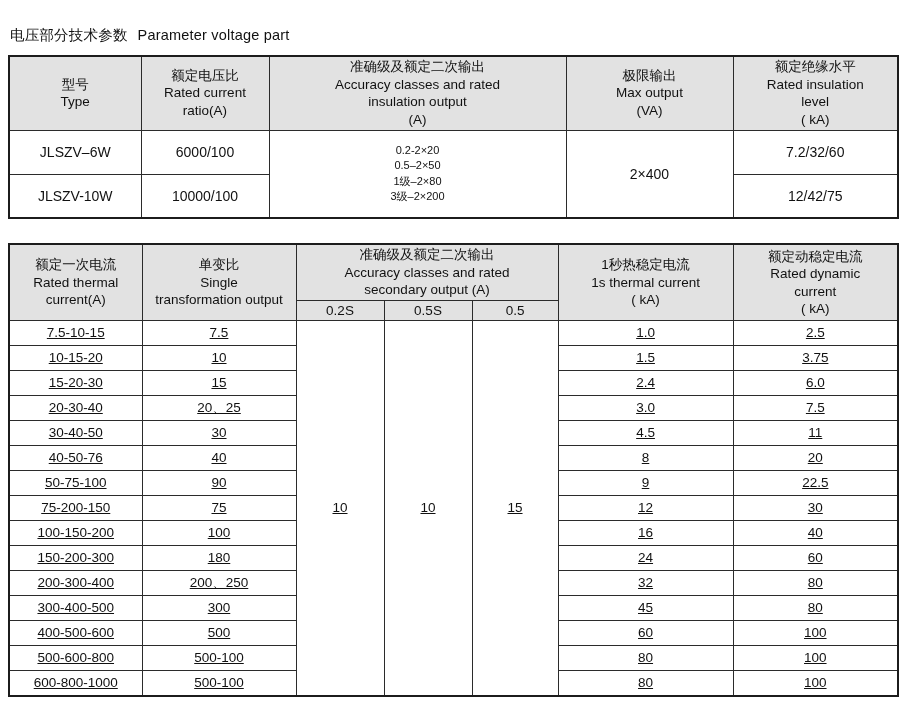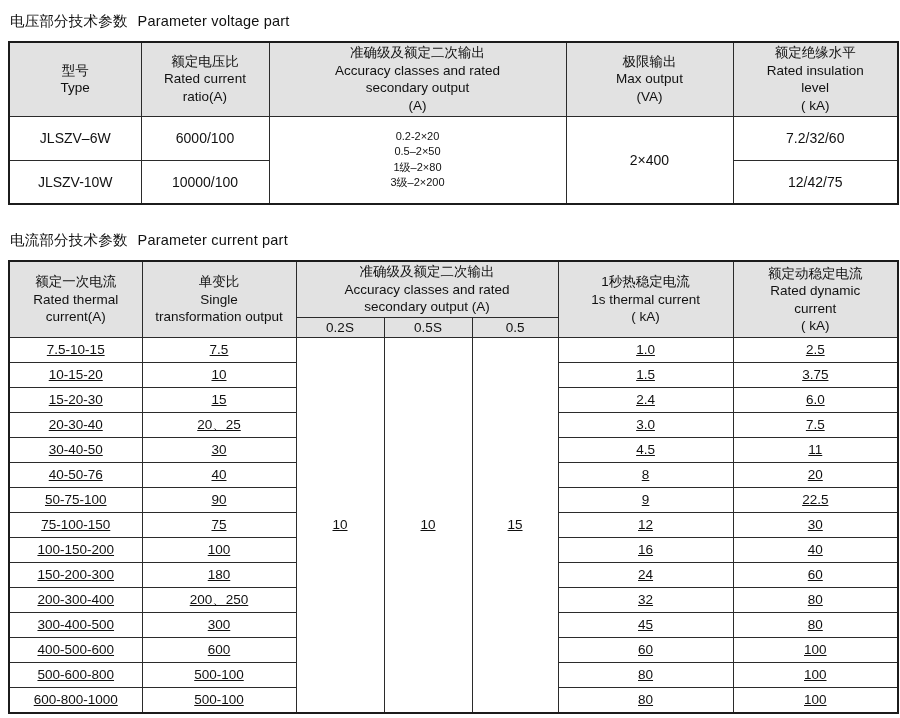--- a/index.html
+++ b/index.html
@@ -6,21 +6,21 @@
     margin: 0;
     padding: 0;
     background: #ffffff;
     font-family: "Liberation Sans", "DejaVu Sans", sans-serif;
     color: #111111;
   }
   .page {
     width: 900px;
     height: 718px;
     box-sizing: border-box;
-    padding: 10px 3px 0 8px;
+    padding: 24px 3px 0 8px;
     overflow: hidden;
   }
   .section-title {
     font-size: 14.5px;
     letter-spacing: 0.2px;
     margin: 2px 0 10px 2px;
     white-space: nowrap;
   }
   .section-title .en { margin-left: 10px; }
   table.spec {
@@ -82,21 +82,21 @@
         <div>Type</div>
       </th>
       <th>
         <div>额定电压比</div>
         <div>Rated current</div>
         <div>ratio(A)</div>
       </th>
       <th>
         <div>准确级及额定二次输出</div>
         <div>Accuracy classes and rated</div>
-        <div>secondary output</div>
+        <div>insulation output</div>
         <div>(A)</div>
       </th>
       <th>
         <div>极限输出</div>
         <div>Max output</div>
         <div>(VA)</div>
       </th>
       <th>
         <div>额定绝缘水平</div>
         <div>Rated insulation</div>
@@ -119,23 +119,20 @@
     <tr class="body-row">
       <td>JLSZV-10W</td>
       <td>10000/100</td>
       <td>12/42/75</td>
     </tr>
   </tbody>
     </table>
 
   <div class="gap"></div>
 
-  <div class="section-title">
-    <span class="zh">电流部分技术参数</span><span class="en">Parameter current part</span>
-  </div>
 
   <table class="spec" id="current-table">
     <colgroup>
       <col style="width:133px">
         <col style="width:154px">
         <col style="width:88px">
         <col style="width:88px">
         <col style="width:86px">
         <col style="width:175px">
         <col style="width:165px">
@@ -213,21 +210,21 @@
       <td>8</td>
       <td>20</td>
     </tr>
     <tr class="body-row">
       <td>50-75-100</td>
       <td>90</td>
       <td>9</td>
       <td>22.5</td>
     </tr>
     <tr class="body-row">
-      <td>75-100-150</td>
+      <td>75-200-150</td>
       <td>75</td>
       <td>12</td>
       <td>30</td>
     </tr>
     <tr class="body-row">
       <td>100-150-200</td>
       <td>100</td>
       <td>16</td>
       <td>40</td>
     </tr>
@@ -244,21 +241,21 @@
       <td>80</td>
     </tr>
     <tr class="body-row">
       <td>300-400-500</td>
       <td>300</td>
       <td>45</td>
       <td>80</td>
     </tr>
     <tr class="body-row">
       <td>400-500-600</td>
-      <td>600</td>
+      <td>500</td>
       <td>60</td>
       <td>100</td>
     </tr>
     <tr class="body-row">
       <td>500-600-800</td>
       <td>500-100</td>
       <td>80</td>
       <td>100</td>
     </tr>
     <tr class="body-row">

